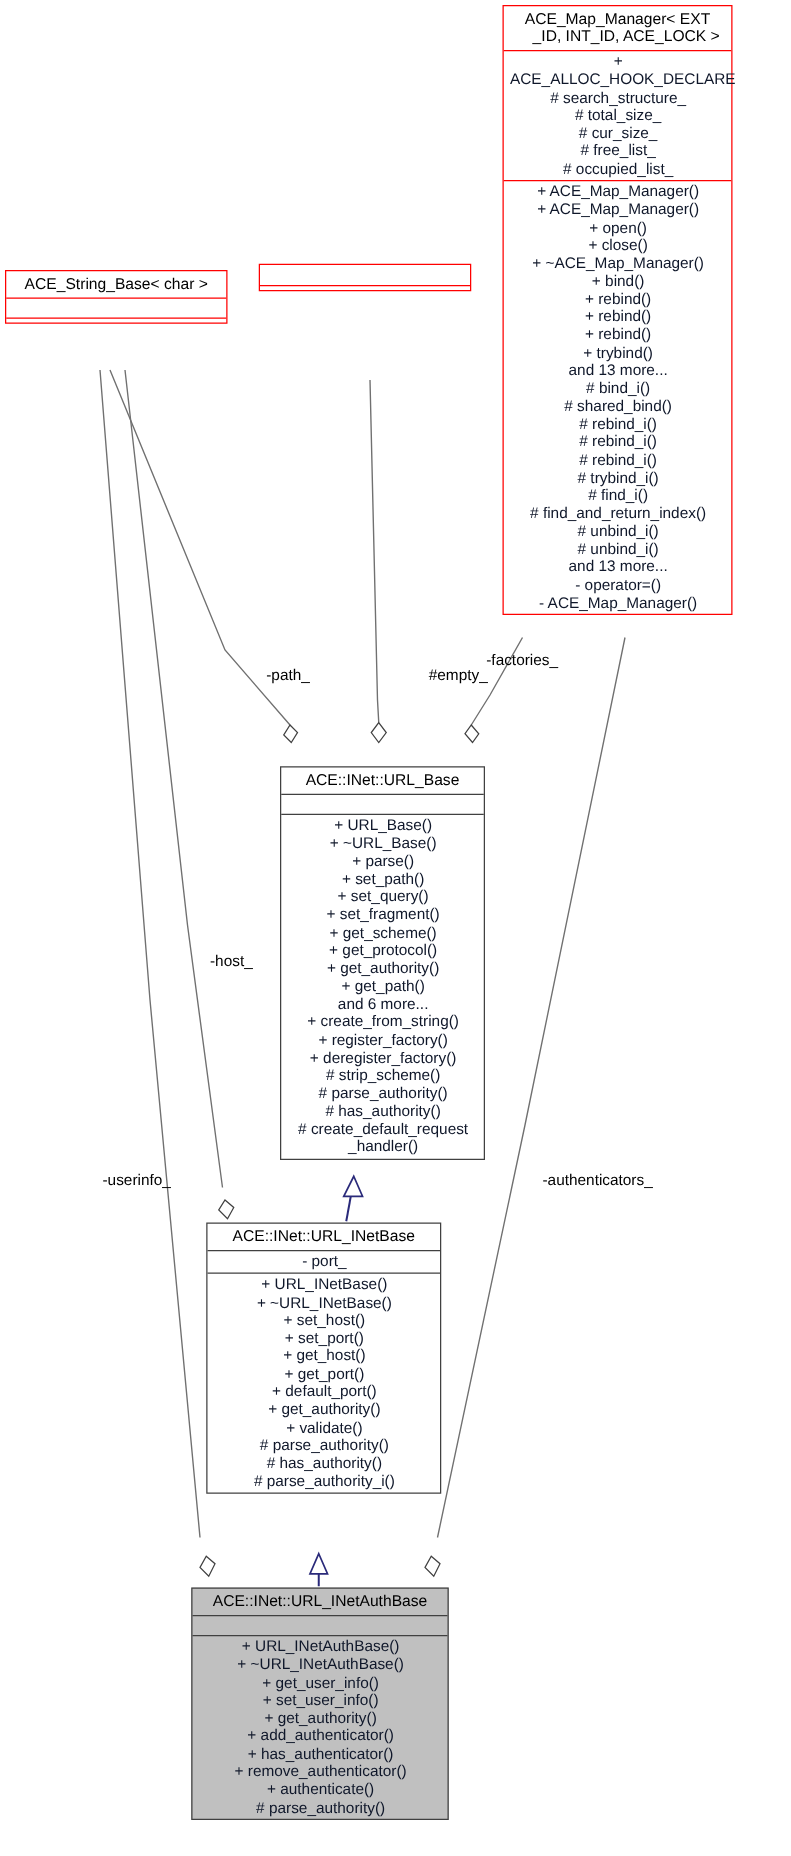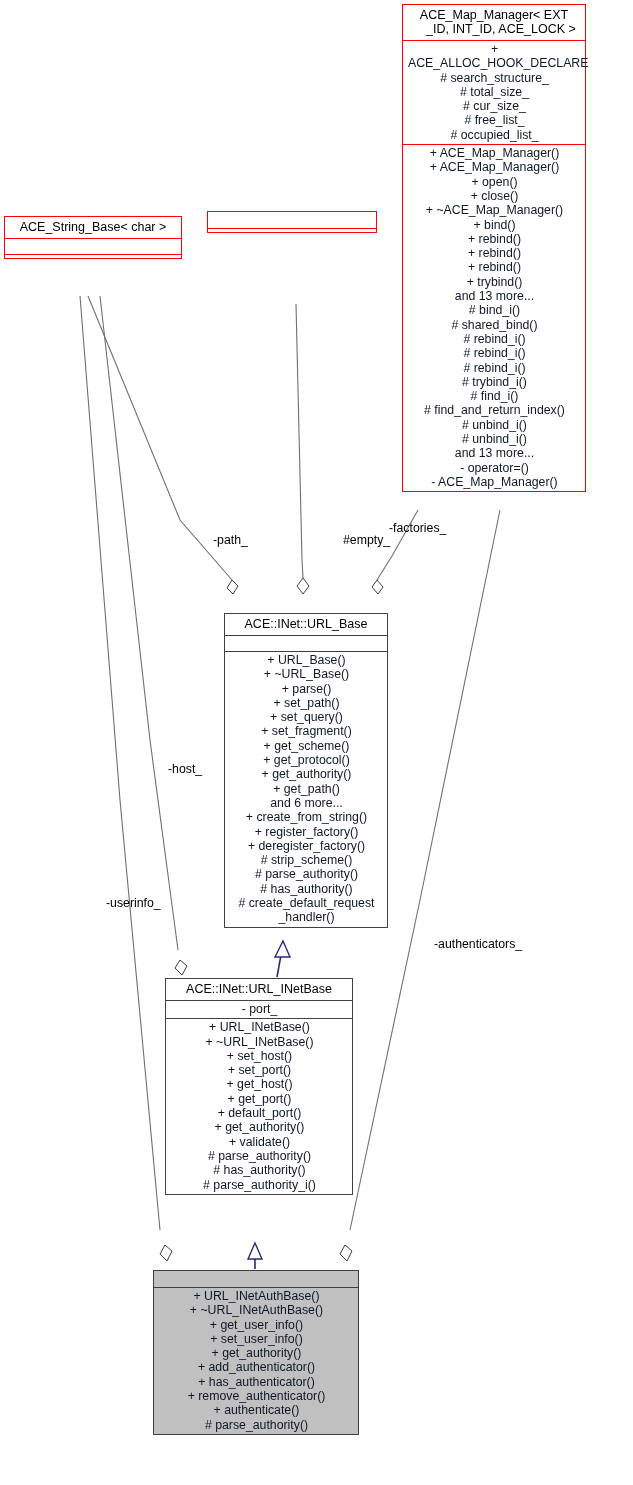--- a/index.html
+++ b/index.html
@@ -102,21 +102,21 @@
     <polygon points="283,941 290,957 275,957" fill="#ffffff" stroke="#2a2a7a" stroke-width="1.4"></polygon>
 
     <line x1="255" y1="1269" x2="255" y2="1258" stroke="#2a2a7a" stroke-width="1.6"></line>
     <polygon points="255,1243 262,1259 248,1259" fill="#ffffff" stroke="#2a2a7a" stroke-width="1.4"></polygon>
   </svg>
 
   <div class="elabel" style="left:213px; top:533px;">-path_</div>
   <div class="elabel" style="left:303px; top:533px;padding-left:40px;">#empty_</div>
   <div class="elabel" style="left:389px; top:521px;">-factories_</div>
   <div class="elabel" style="left:168px; top:762px;">-host_</div>
-  <div class="elabel" style="left:82px; top:896px;margin-left:24px;">-userinfo_</div>
+  <div class="elabel" style="left:82px; top:937px;">-userinfo_</div>
   <div class="elabel" style="left:434px; top:937px;">-authenticators_</div>
 
   <div class="node red" style="left:402px; top:4px; width:184px;">
     <div class="nrow ntitle">
       <div class="mline">ACE_Map_Manager&lt; EXT</div>
       <div class="mline">    _ID, INT_ID, ACE_LOCK &gt;</div>
     </div>
     <div class="nrow nattrs">
       <div>+ ACE_ALLOC_HOOK_DECLARE</div>
       <div># search_structure_</div>
@@ -211,20 +211,23 @@
       <div>+ default_port()</div>
       <div>+ get_authority()</div>
       <div>+ validate()</div>
       <div># parse_authority()</div>
       <div># has_authority()</div>
       <div># parse_authority_i()</div>
     </div>
   </div>
 
   <div class="node black filled" style="left:153px; top:1270px; width:206px;">
+    <div class="nrow ntitle">
+      <div class="mline">ACE::INet::URL_INetAuthBase</div>
+    </div>
     <div class="nrow nattrs emptyband"></div>
     <div class="nrow nops">
       <div>+ URL_INetAuthBase()</div>
       <div>+ ~URL_INetAuthBase()</div>
       <div>+ get_user_info()</div>
       <div>+ set_user_info()</div>
       <div>+ get_authority()</div>
       <div>+ add_authenticator()</div>
       <div>+ has_authenticator()</div>
       <div>+ remove_authenticator()</div>

